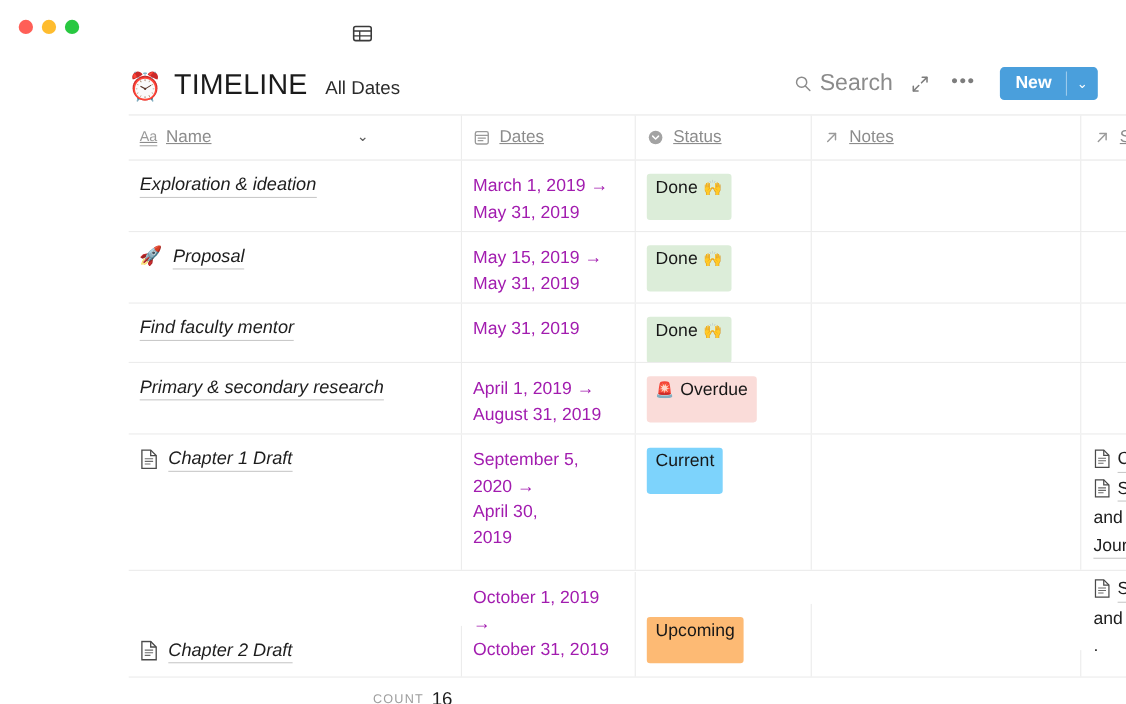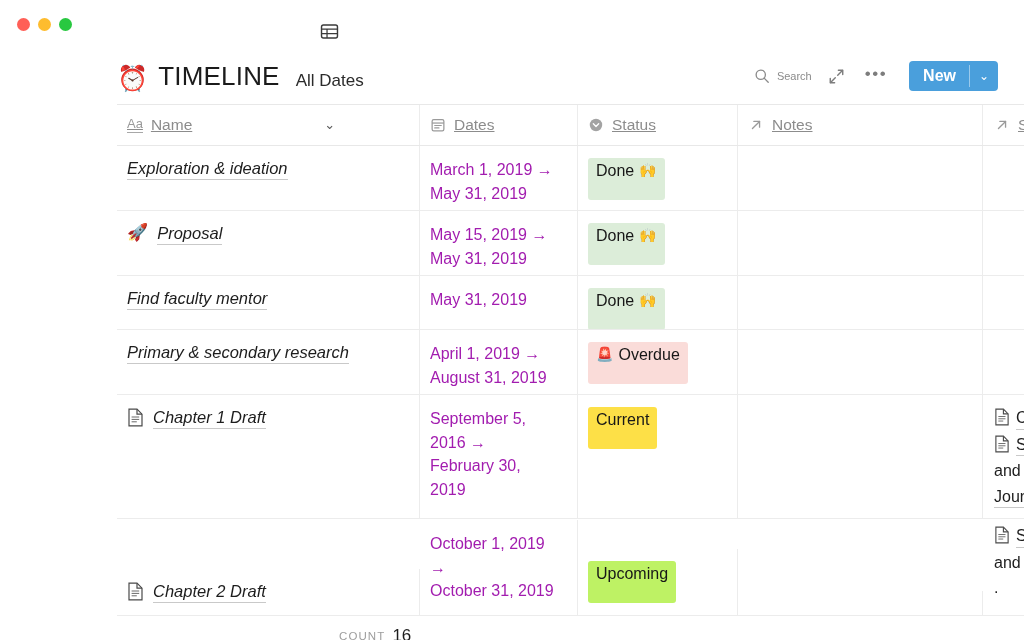--- a/index.html
+++ b/index.html
@@ -50,21 +50,21 @@
   }
   .view-chip .tbl-icon { display: block; }
   .view-chip .chev { color: #5a5a5a; font-size: 13px; position: relative; top: 1px; }
 
   .header-spacer { flex: 1; }
 
   .toolbar { display: flex; align-items: center; gap: 0; }
   .tb-btn {
     display: flex; align-items: center; gap: 7px;
     color: #8b8b8b;
-    font-size: 11px;
+    font-size: 21px;
     cursor: pointer;
     padding: 6px 8px;
   }
   .tb-icon { display: flex; align-items: center; justify-content: center; }
   .dots {
     letter-spacing: 1.5px;
     font-size: 17px;
     color: #7d7d7d;
     padding: 6px 12px 10px 12px;
     cursor: pointer;
@@ -403,26 +403,26 @@
             <path d="M2 1.2h8l5 5v11.6H2z" stroke="#4a4a4a" stroke-width="1.2" fill="#fff"></path>
             <path d="M10 1.2v5h5" stroke="#4a4a4a" stroke-width="1.2"></path>
             <path d="M4.6 9h7.6M4.6 11.4h7.6M4.6 13.8h5.2" stroke="#6a6a6a" stroke-width="1"></path>
           </svg>
         </span>
         <span class="name-link">Chapter 1 Draft</span>
       </div>
     </div>
     <div class="cell c-dates">
       <div class="date-text">September 5,</div>
-      <div class="date-text">2016 →</div>
-      <div class="date-text">February 30,</div>
+      <div class="date-text">2020 →</div>
+      <div class="date-text">April 30,</div>
       <div class="date-text">2019</div>
     </div>
     <div class="cell c-status">
-      <span class="badge" style="background:#fde047">
+      <span class="badge" style="background:#7dd3fc">
         <span>Current</span>
       </span>
     </div>
     <div class="cell c-notes"></div>
     <div class="cell c-extra">
       <div class="extra-item">
         <span class="page-icon">
           <svg width="16" height="18" viewBox="0 0 17 19" fill="none" style="display:block">
             <path d="M2 1.2h8l5 5v11.6H2z" stroke="#4a4a4a" stroke-width="1.2" fill="#fff"></path>
             <path d="M10 1.2v5h5" stroke="#4a4a4a" stroke-width="1.2"></path>
@@ -461,21 +461,21 @@
           </svg>
         </span>
         <span class="name-link">Chapter 2 Draft</span>
       </div>
     </div>
     <div class="cell c-dates">
       <div class="date-text">October 1, 2019 →</div>
       <div class="date-text">October 31, 2019</div>
     </div>
     <div class="cell c-status">
-      <span class="badge" style="background:#bef264">
+      <span class="badge" style="background:#fdba74">
         <span>Upcoming</span>
       </span>
     </div>
     <div class="cell c-notes"></div>
     <div class="cell c-extra">
       <div class="extra-item">
         <span class="page-icon">
           <svg width="16" height="18" viewBox="0 0 17 19" fill="none" style="display:block">
             <path d="M2 1.2h8l5 5v11.6H2z" stroke="#4a4a4a" stroke-width="1.2" fill="#fff"></path>
             <path d="M10 1.2v5h5" stroke="#4a4a4a" stroke-width="1.2"></path>

